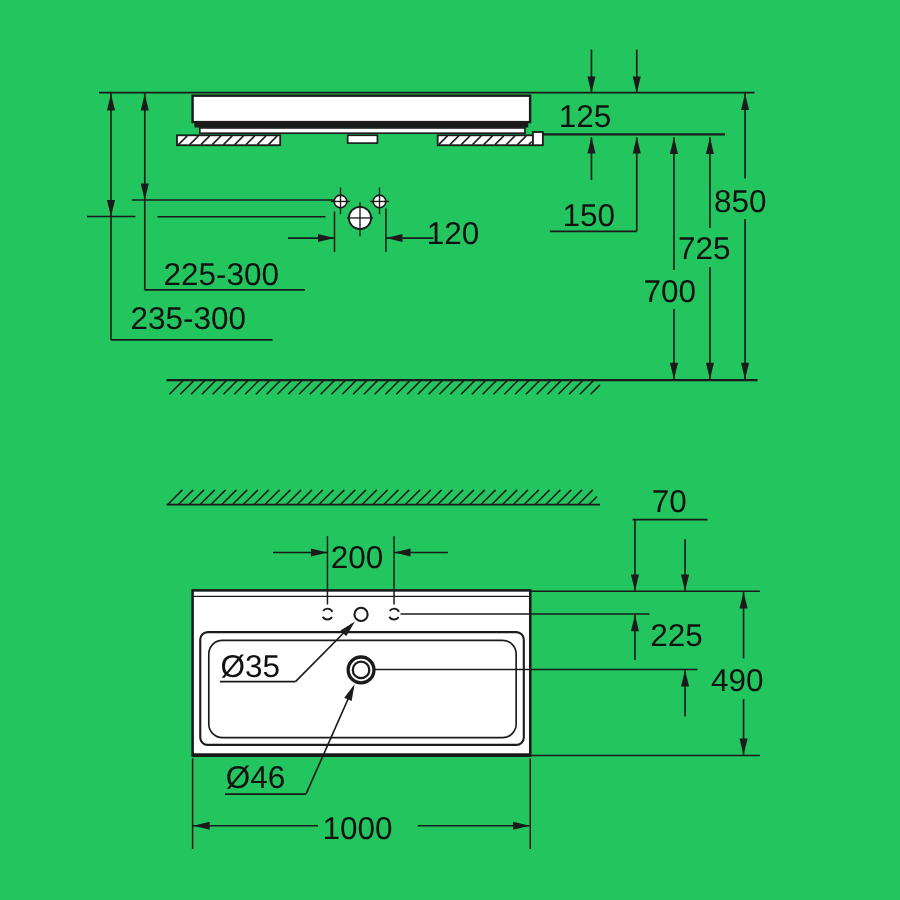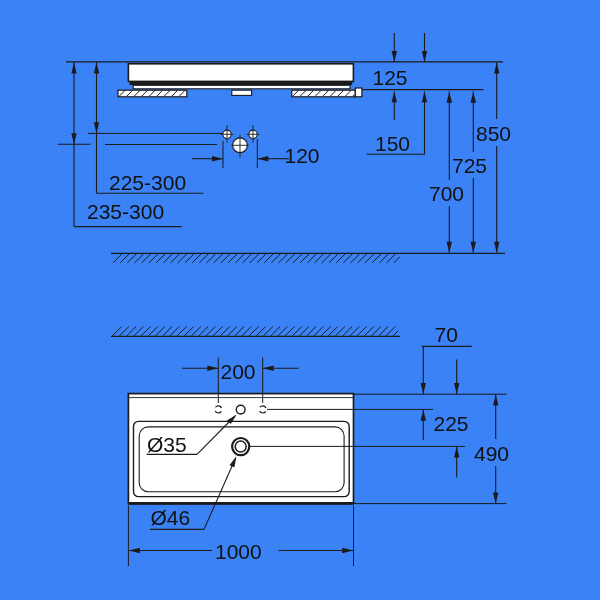--- a/index.html
+++ b/index.html
@@ -1,16 +1,16 @@
 <!DOCTYPE html>
 <html><head>
 <meta charset="utf-8">
 <style>
   html,body{margin:0;padding:0;background:#fff;}
-  #stage{position:relative;width:600px;height:600px;background:#3b82f6;overflow:hidden;}
+  #stage{position:relative;width:600px;height:600px;background:#22c55e;overflow:hidden;}
   svg{position:absolute;left:0;top:0;}
   text{font-family:"Liberation Sans","DejaVu Sans",sans-serif;font-size:21px;fill:#111;}
 </style>
 </head>
 <body>
 
 <div id="stage">
 <svg id="drawing" width="600" height="600" viewBox="0 0 600 600">
 
   <g id="side-view">

